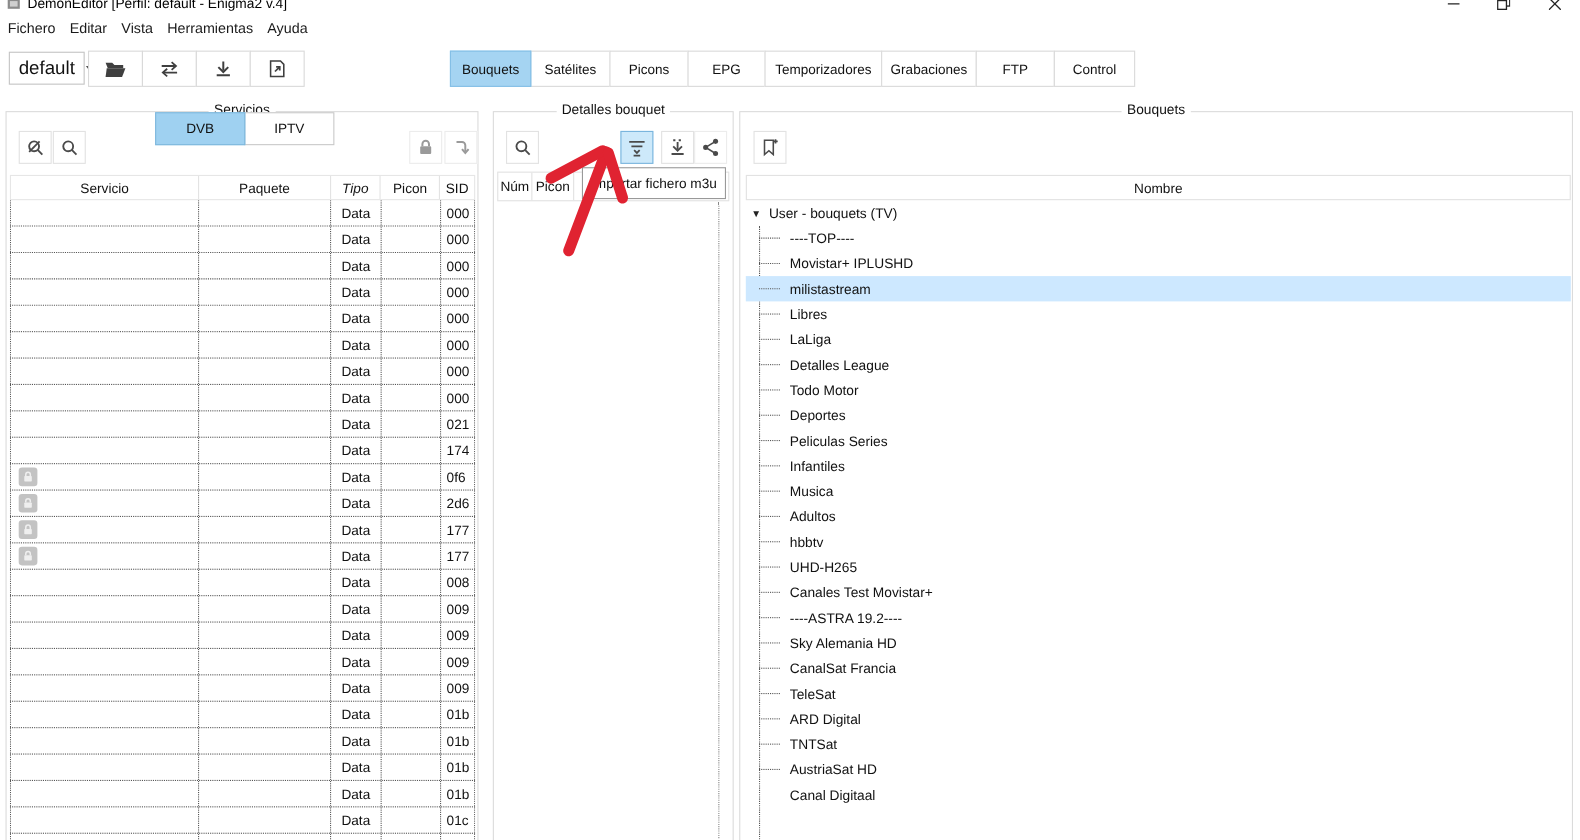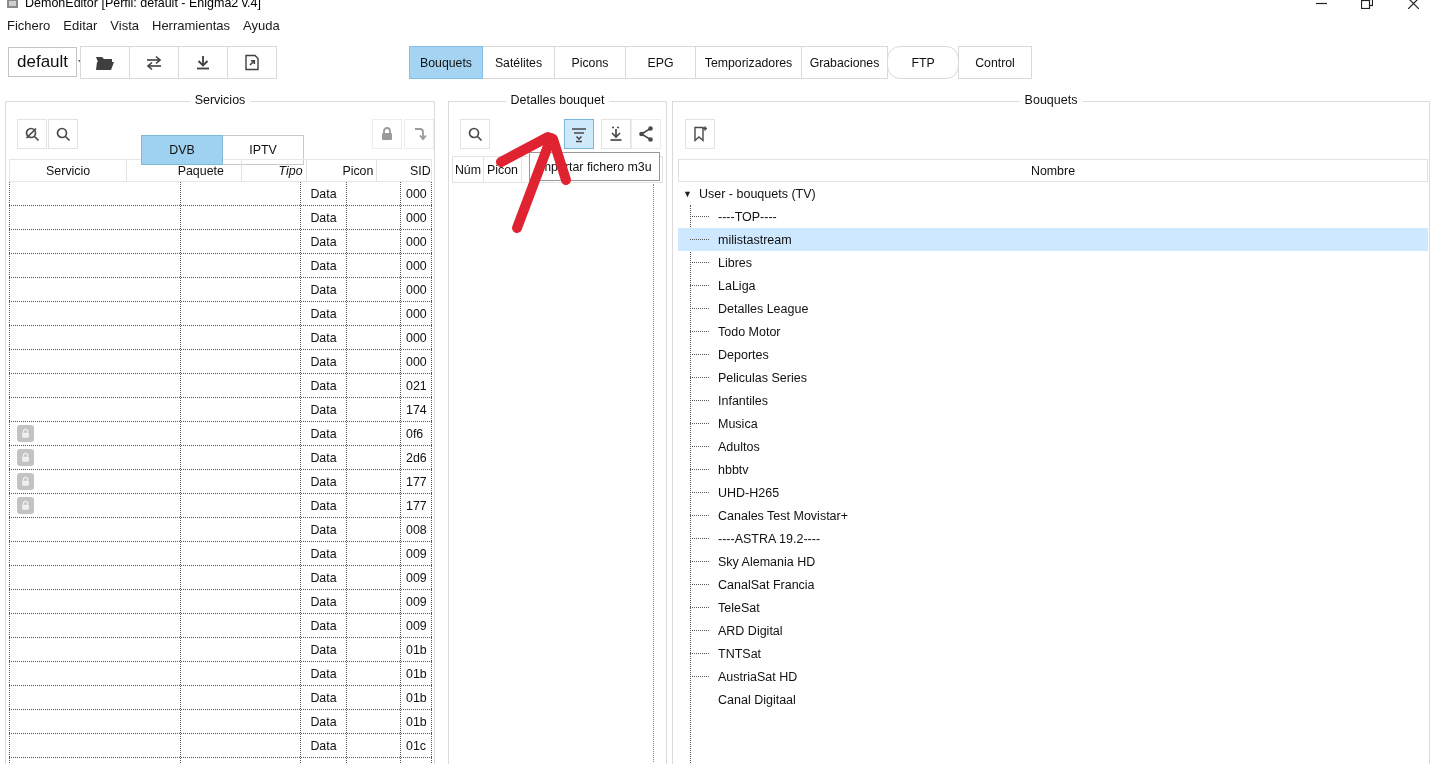--- a/index.html
+++ b/index.html
@@ -41,21 +41,21 @@
   .tbtn.hl{background:#cde9fa;border-color:#7ab5dd;}
 
   
   .seg{position:absolute;display:flex;}
   .seg-btn{width:80px;height:28px;border:1px solid #c9c9c9;margin-left:-1px;display:flex;
            align-items:center;justify-content:center;font-size:12.4px;background:#fff;}
   .seg-btn.active{background:#9fd1f1;border-color:#7fb8dd;z-index:1;}
 
   
   #svc-table{position:absolute;left:3px;top:57px;width:423px;}
-  #svc-head{display:flex;height:23px;border:1px solid #e6e6e6;box-sizing:border-box;gap:33px;}
+  #svc-head{display:flex;height:23px;border:1px solid #e6e6e6;box-sizing:border-box;}
   #svc-head .th{display:flex;align-items:center;justify-content:center;font-size:12.4px;
                 border-right:1px solid #e3e3e3;box-sizing:border-box;overflow:hidden;}
   #svc-head .th:last-child{border-right:none;}
   #svc-body{overflow:hidden;}
   .svc-row{display:flex;height:24px;border-bottom:1px dotted #555;box-sizing:border-box;}
   .svc-row .cell{box-sizing:border-box;border-right:1px dotted #555;overflow:hidden;white-space:nowrap;
                  display:flex;align-items:center;font-size:12.4px;}
   .svc-row .cell.first{border-left:1px dotted #555;}
   .svc-row .c-center{justify-content:center;}
   .svc-row .c-sid{padding-left:5px;}
@@ -181,21 +181,21 @@
     </div>
   </div>
 
   <div id="tabs">
       <div class="tab active" style="width: 72px;">Bouquets</div>
       <div class="tab" style="width: 71px;">Satélites</div>
       <div class="tab" style="width: 70px;">Picons</div>
       <div class="tab" style="width: 69px;">EPG</div>
       <div class="tab" style="width: 105px;">Temporizadores</div>
       <div class="tab" style="width: 85px;">Grabaciones</div>
-      <div class="tab" style="width: 70px; border-radius: 13px;">FTP</div>
+      <div class="tab" style="width: 70px;">FTP</div>
       <div class="tab" style="width: 72px;">Control</div>
     </div>
 
   <div class="panel" id="panel-services" style="left:5px;width:428px;">
     <div class="panel-label">Servicios</div>
 
     <div class="tbtn" style="left:11px;top:17px;">
       <span>
         <svg width="17" height="17" viewBox="0 0 17 17" fill="none" stroke="#4a4a4a" stroke-width="1.7">
             <circle cx="7" cy="7" r="4.5"></circle>
@@ -206,21 +206,21 @@
     </div>
     <div class="tbtn" style="left:42px;top:17px;">
       <span>
         <svg width="17" height="17" viewBox="0 0 17 17" fill="none" stroke="#4a4a4a" stroke-width="1.7">
             <circle cx="7" cy="7" r="4.5"></circle>
             <line x1="10.5" y1="10.5" x2="14.5" y2="14.5"></line>
           </svg>
       </span>
     </div>
 
-    <div class="seg" style="left:136px;top:33px;">
+    <div class="seg" style="left:136px;top:0;">
       <div class="seg-btn active" id="seg-dvb">DVB</div>
       <div class="seg-btn" id="seg-iptv">IPTV</div>
     </div>
 
     <div class="tbtn" style="left:366px;top:17px;border-color:#ececec;">
       <span>
         <svg width="16" height="16" viewBox="0 0 16 16">
             <rect x="3" y="7" width="10" height="7" rx="1" fill="#9a9a9a"></rect>
             <path d="M5 7 V5 a3 3 0 0 1 6 0 V7" fill="none" stroke="#9a9a9a" stroke-width="1.8"></path>
           </svg>
@@ -525,20 +525,24 @@
       <div id="bq-root">
         <span id="root-expander">▼</span>
         <span class="lbl">User - bouquets (TV)</span>
       </div>
       <div id="tree-items">
         <div id="tree-vline"></div>
       <div class="tree-row">
             <div class="stub"></div>
             <div class="tree-label">----TOP----</div>
           </div>
+          <div class="tree-row">
+            <div class="stub"></div>
+            <div class="tree-label">Movistar+ IPLUSHD</div>
+          </div>
           <div class="tree-row selected">
             <div class="stub"></div>
             <div class="tree-label">milistastream</div>
           </div>
           <div class="tree-row">
             <div class="stub"></div>
             <div class="tree-label">Libres</div>
           </div>
           <div class="tree-row">
             <div class="stub"></div>

